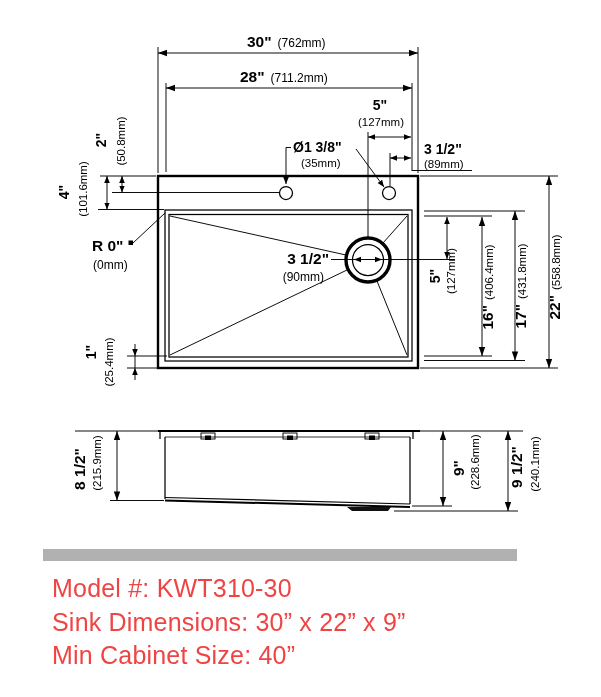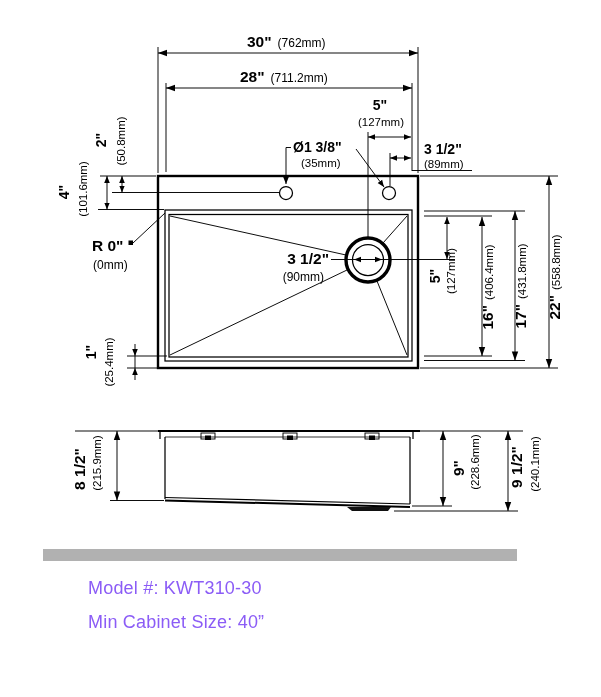--- a/index.html
+++ b/index.html
@@ -9,22 +9,22 @@
   svg text{font-family:"Liberation Sans",sans-serif;fill:#000;}
   .din{font-weight:bold;font-size:14px;}
   .din-lg{font-weight:bold;font-size:15.5px;}
   .dmm{font-size:11.5px;}
   .dmm-lg{font-size:12px;}
   .thick{stroke:#000;stroke-width:2.4;fill:none;}
   .med{stroke:#000;stroke-width:1.25;fill:none;}
   .thin{stroke:#000;stroke-width:0.95;fill:none;}
   .dline{stroke:#000;stroke-width:0.95;fill:none;}
   .divider{position:absolute;left:43px;top:549px;width:474px;height:12px;background:#b1b1b1;}
-  .footer{position:absolute;left:52px;top:572px;font-size:18px;line-height:33.5px;
-          color:#8b5cf6;letter-spacing:0.2px;margin-left:36px;}
+  .footer{position:absolute;left:52px;top:572px;font-size:25px;line-height:33.5px;
+          color:#ef4444;letter-spacing:0.2px;}
 </style>
 </head>
 <body>
 
 <div class="stage">
 
 <svg width="601" height="540" viewBox="0 0 601 540">
   <defs>
     <marker id="arr" markerUnits="userSpaceOnUse" markerWidth="11" markerHeight="8" refX="9.5" refY="4" orient="auto-start-reverse">
       <path d="M0.5,0.8 L9.5,4 L0.5,7.2 Z" fill="#000"></path>
@@ -197,16 +197,17 @@
     <line x1="508" y1="431" x2="508" y2="511" class="dline" marker-start="url(#arr)" marker-end="url(#arr)"></line>
     <text transform="rotate(-90 522 467)" x="522" y="467" text-anchor="middle" class="din-lg">9 1/2"</text>
     <text transform="rotate(-90 539 464)" x="539" y="464" text-anchor="middle" class="dmm">(240.1mm)</text>
   </g>
 </svg>
 
 <div class="divider"></div>
 
 <div class="footer">
   <div>Model #: KWT310-30</div>
+  <div>Sink Dimensions: 30” x 22” x 9”</div>
   <div>Min Cabinet Size: 40”</div>
 </div>
 
 </div>
 
 </body></html>

